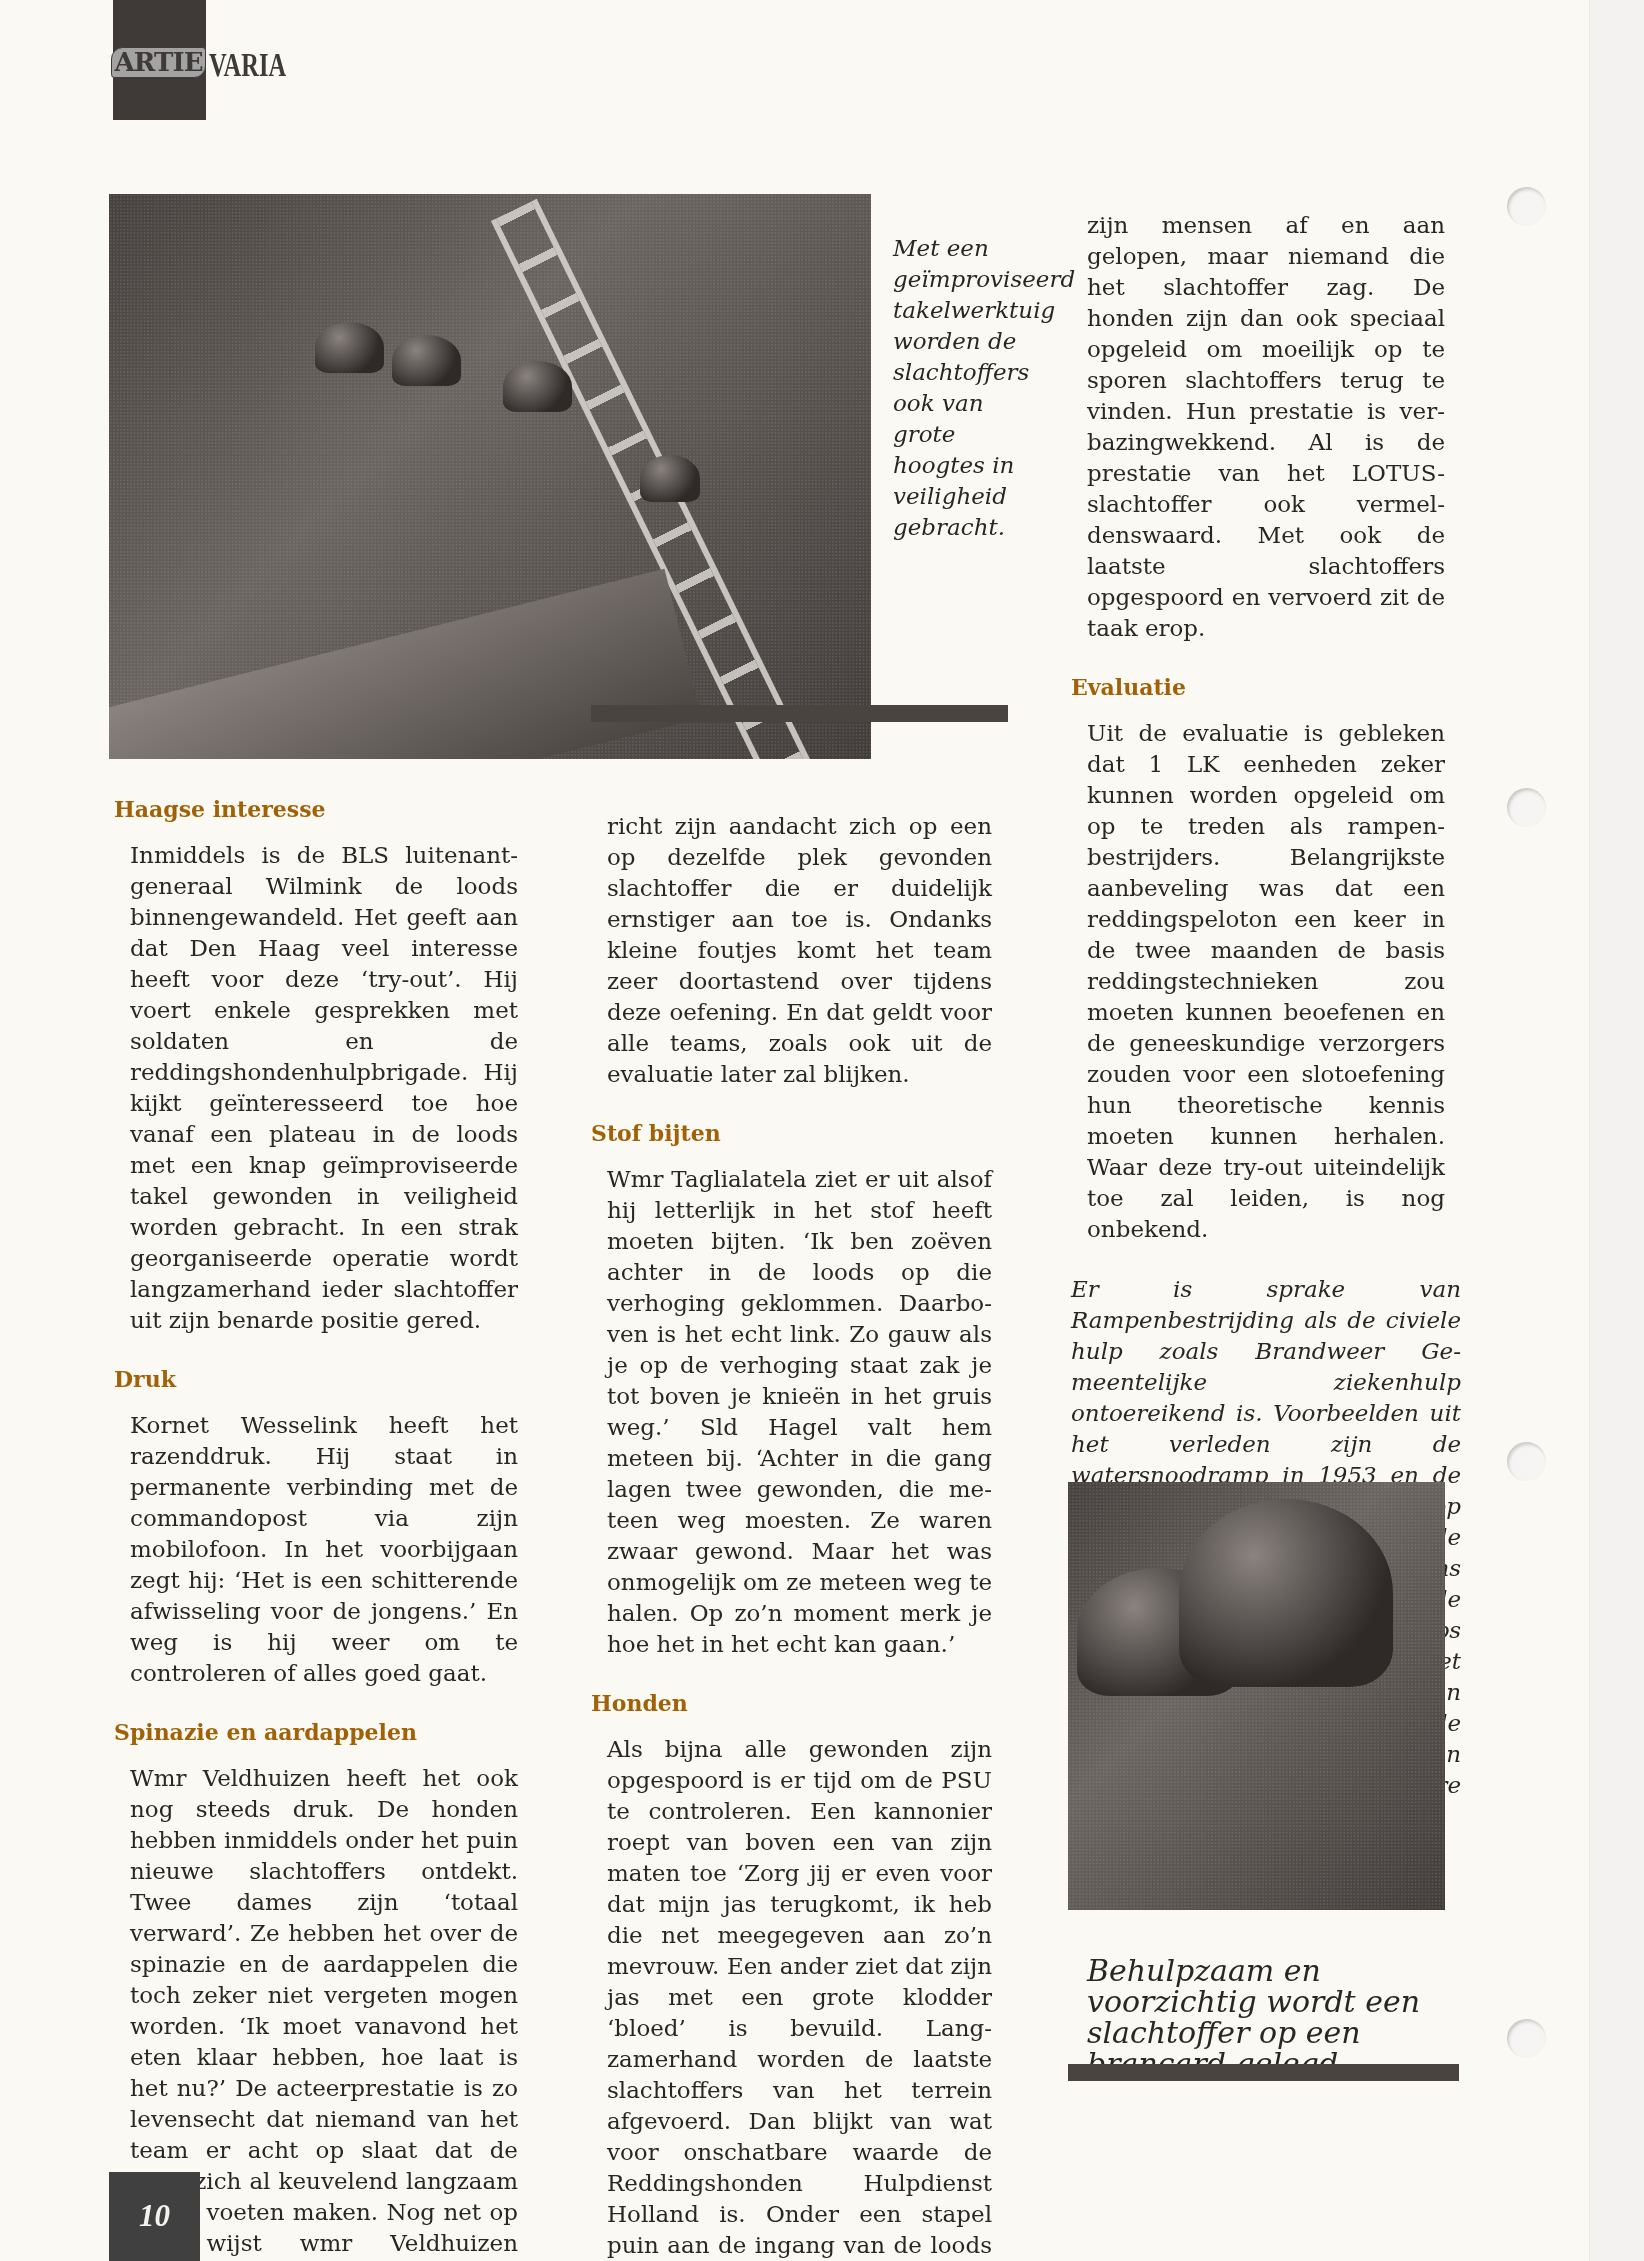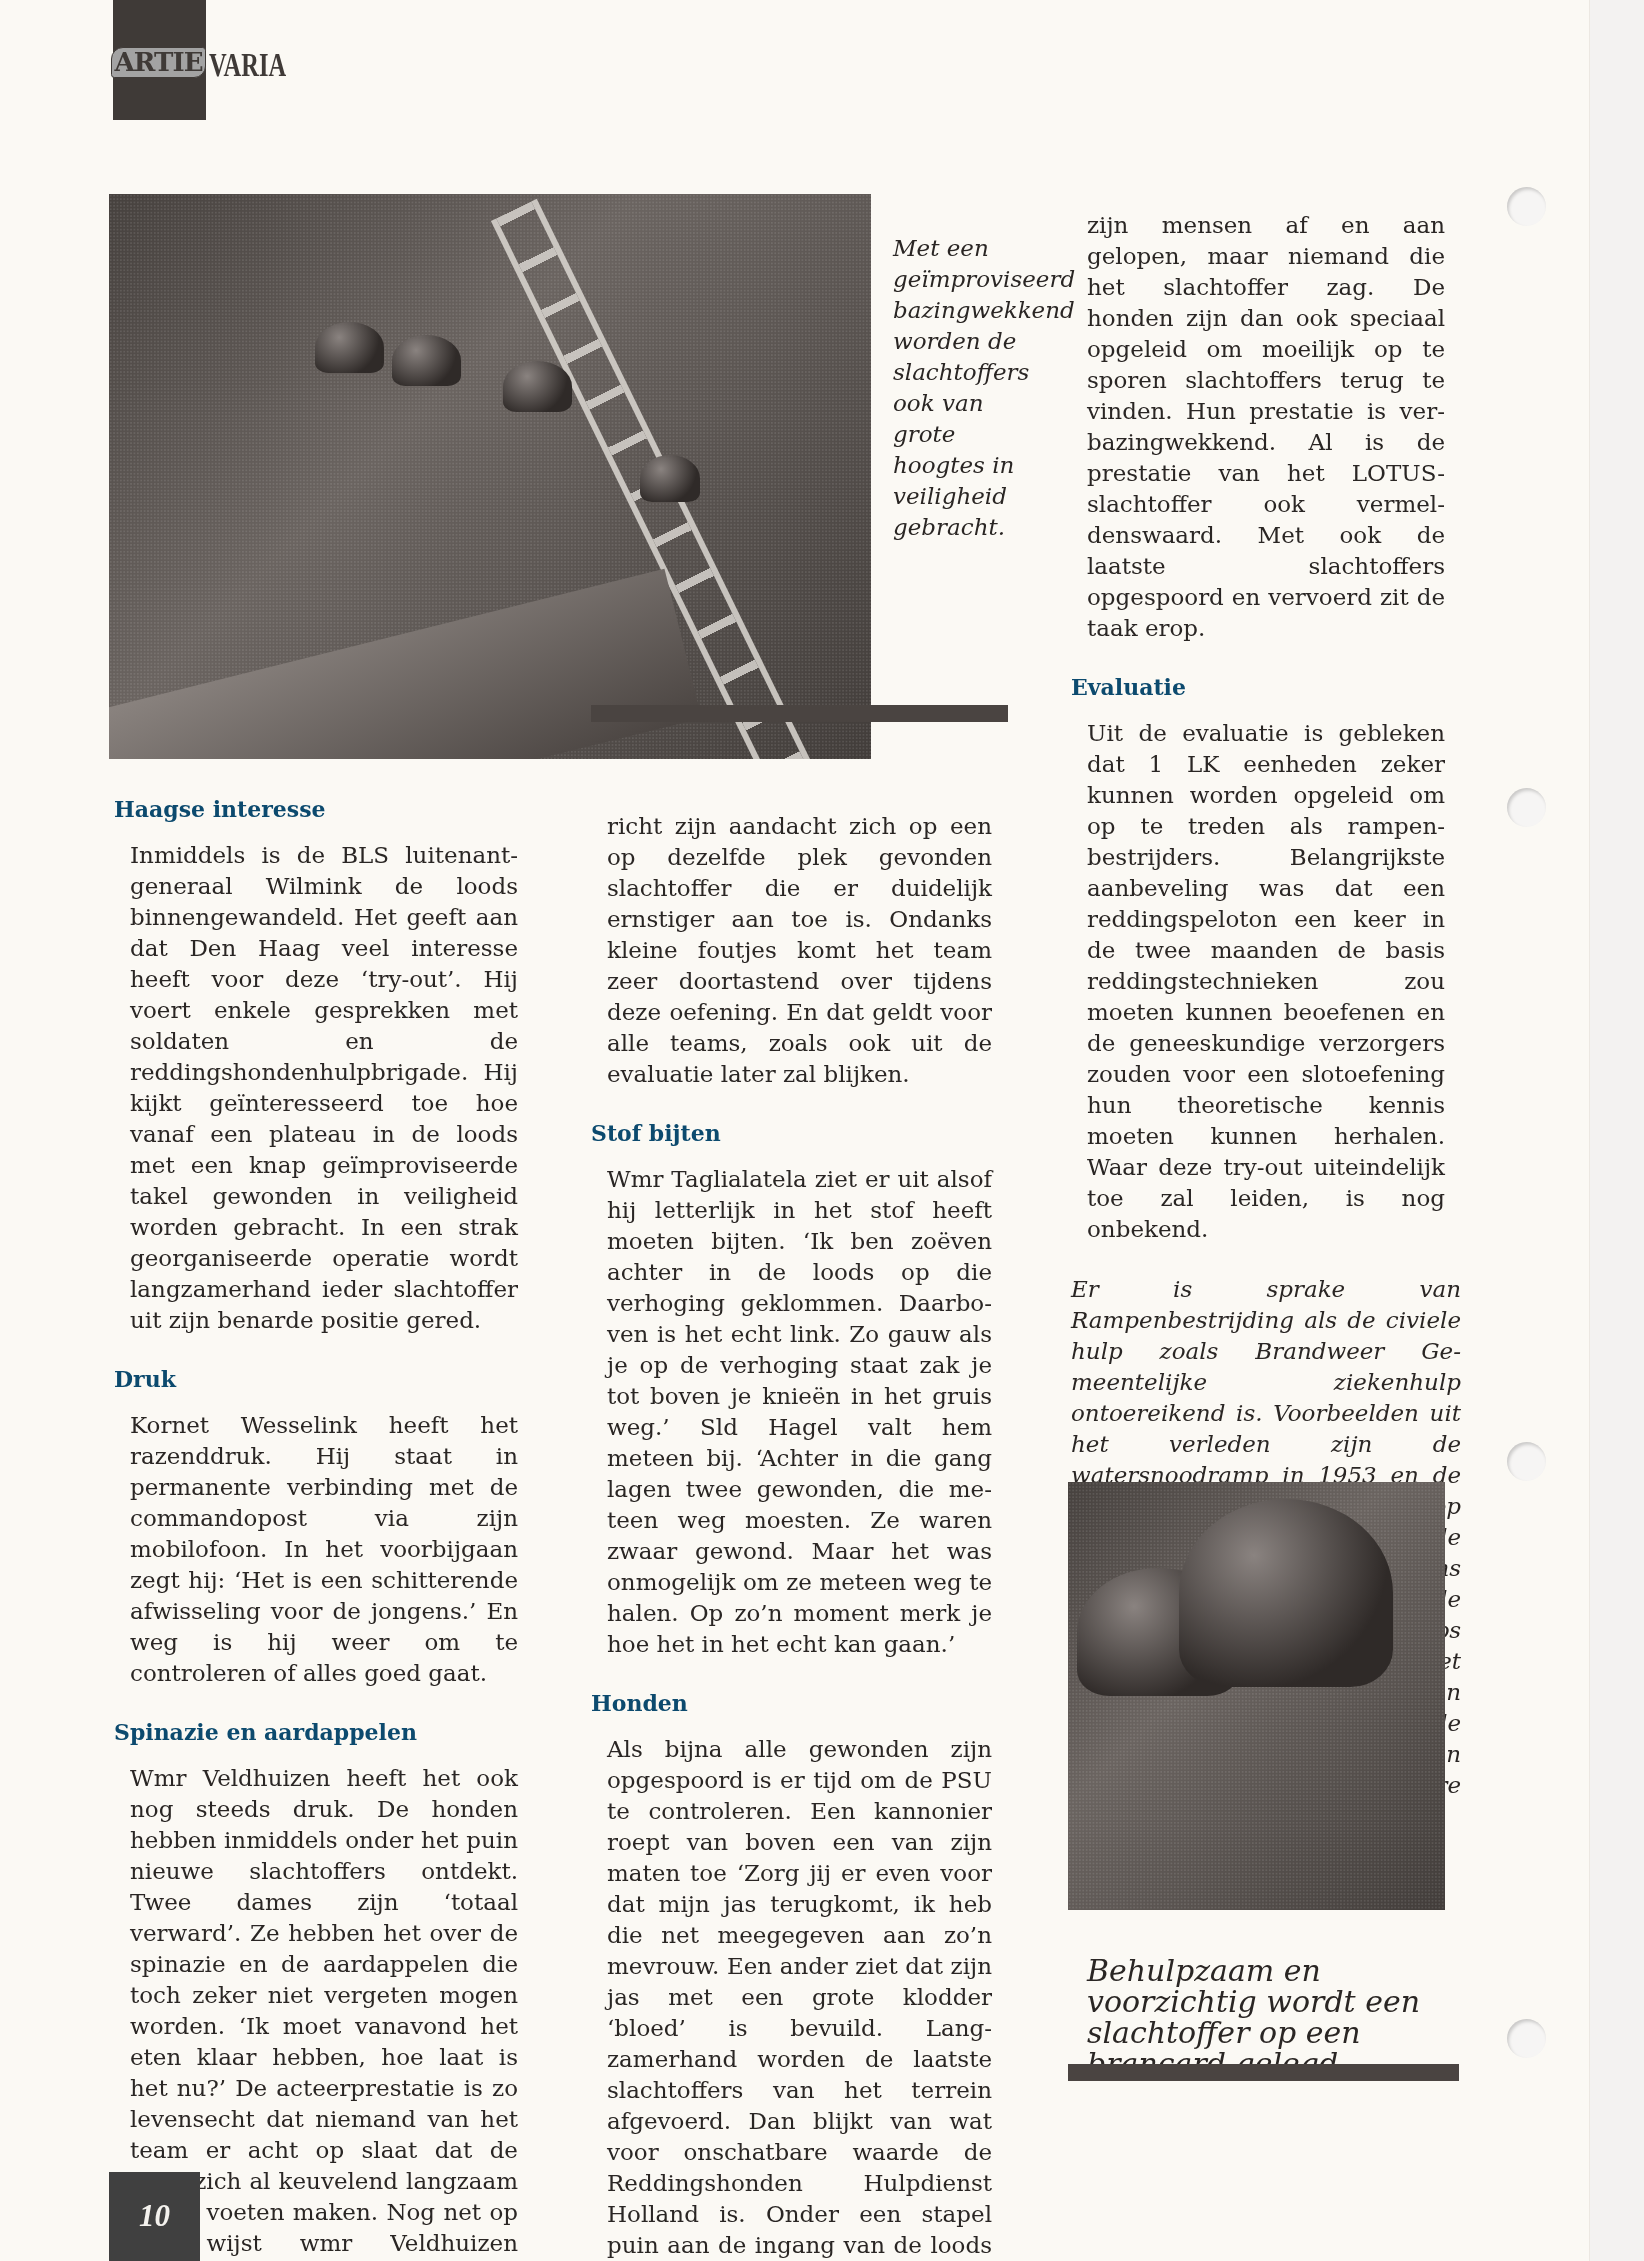--- a/index.html
+++ b/index.html
@@ -71,21 +71,21 @@
   .bar2 { left: 1068px; top: 2064px; width: 391px; }
   
   .col {
     position: absolute; font-size: 23px; line-height: 31px;
     text-align: justify; hyphens: manual;
   }
   .col1 { left: 114px; top: 795px; width: 420px; }
   .col2 { left: 591px; top: 795px; width: 417px; }
   .col3 { left: 1071px; top: 194px; width: 390px; }
   .section { margin-bottom: 29px; }
-  .heading { font-weight: bold; font-size: 22px; line-height: 29px; margin: 0; color: #0c4a6e; }
+  .heading { font-weight: bold; font-size: 22px; line-height: 29px; margin: 0; color: #a16207; }
   .para { margin: 16px; }
   .italic-block { font-style: italic; margin: 0; }
   .caption1 {
     position: absolute; left: 893px; top: 233px; width: 128px;
     font-style: italic; font-size: 23px; line-height: 31px; color: #2a2624;
   }
   .caption2 {
     position: absolute; left: 1071px; top: 1955px; width: 394px;
     font-style: italic; font-size: 30px; line-height: 31px; margin-left: 16px;
   }
@@ -113,21 +113,21 @@
 <div class="logo-varia">VARIA</div>
 
 <div class="photo photo1" title="Soldiers with helmets lowering a victim with an improvised hoist beside a ladder">
   <div class="ladder"></div>
   <div class="ledge"></div>
   <div class="helmet" style="left:206px; top:128px; width:69px; height:51px;"></div>
   <div class="helmet" style="left:283px; top:141px; width:69px; height:51px;"></div>
   <div class="helmet" style="left:394px; top:167px; width:69px; height:51px;"></div>
   <div class="helmet" style="left:531px; top:261px; width:60px; height:47px;"></div>
 </div>
-<div class="caption1">Met een geïmproviseerd bazingwekkend worden de slachtoffers ook van grote hoogtes in veiligheid gebracht.</div>
+<div class="caption1">Met een geïmproviseerd takelwerktuig worden de slachtoffers ook van grote hoogtes in veiligheid gebracht.</div>
 <div class="caption-bar bar1"></div>
 
 <div class="col col1">
   <div class="section">
     <h3 class="heading">Haagse interesse</h3>
     <p class="para">Inmiddels is de BLS luitenant-gene­raal Wilmink de loods binnengewan­deld. Het geeft aan dat Den Haag veel interesse heeft voor deze ‘try-out’. Hij voert enkele gesprekken met soldaten en de reddingshondenhulpbrigade. Hij kijkt geïnteresseerd toe hoe vanaf een plateau in de loods met een knap geïmproviseerde takel gewonden in veiligheid worden gebracht. In een strak georganiseerde operatie wordt langzamerhand ieder slachtoffer uit zijn benarde positie gered.</p>
   </div>
   <div class="section">
     <h3 class="heading">Druk</h3>
     <p class="para">Kornet Wesselink heeft het razend­druk. Hij staat in permanente verbin­ding met de commandopost via zijn mobilofoon. In het voorbijgaan zegt hij: ‘Het is een schitterende afwisseling voor de jongens.’ En weg is hij weer om te controleren of alles goed gaat.</p>

